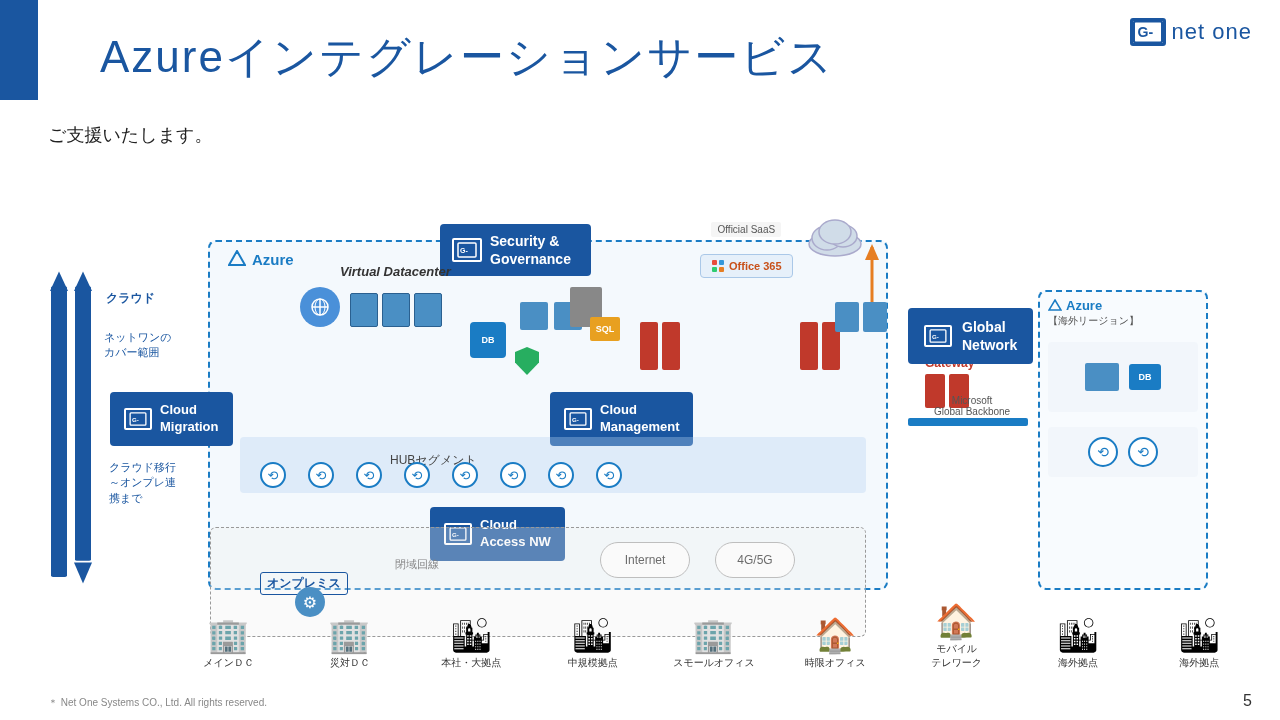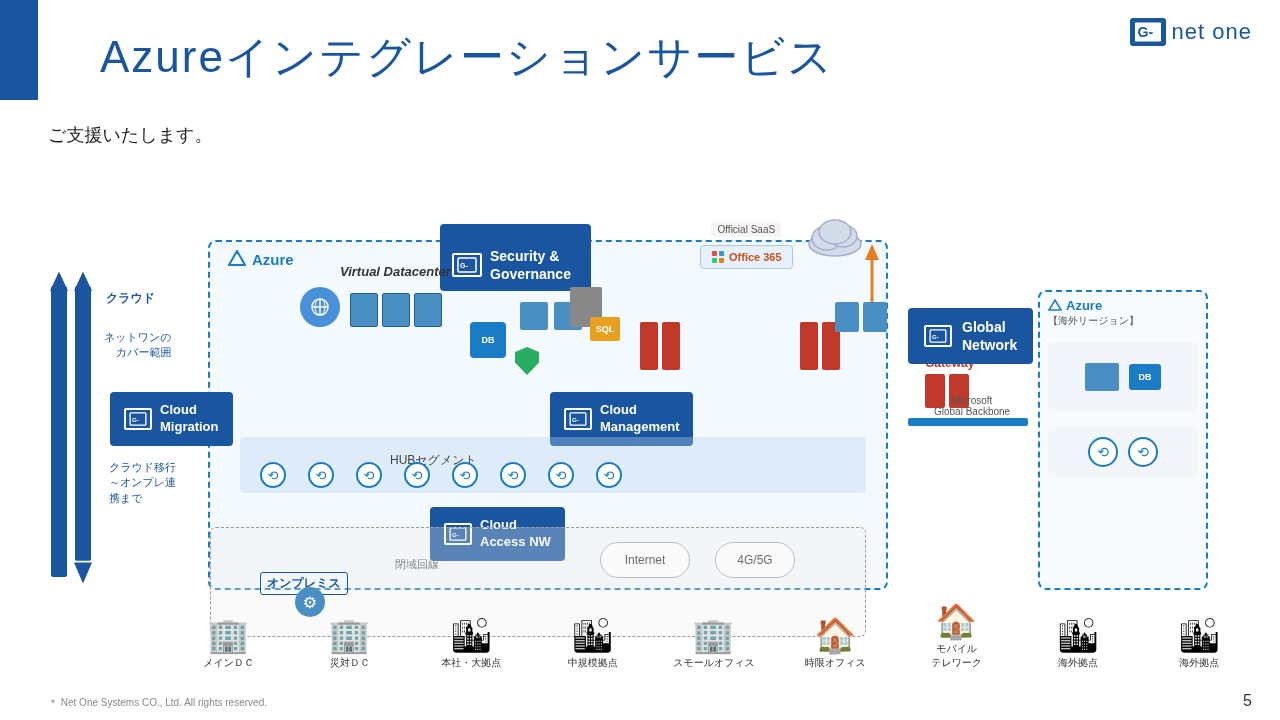--- a/index.html
+++ b/index.html
@@ -101,21 +101,21 @@
       gap: 6px;
     }
 
     
     .security-box {
       position: absolute;
       top: -18px;
       left: 270px;
       background: #1a56a0;
       color: white;
-      padding: 23px 20px 8px 12px;
+      padding: 8px 20px 8px 12px;
       border-radius: 4px;
       font-size: 14px;
       font-weight: bold;
       display: flex;
       align-items: center;
       gap: 8px;
       line-height: 1.3;
     }
     .sec-icon {
       width: 30px;
@@ -267,21 +267,21 @@
     }
 
     
     .office-box {
       position: absolute;
       top: -20px;
       left: 490px;
       display: flex;
       flex-direction: column;
       align-items: center;
-      gap: 8px;
+      gap: 17px;
     }
     .office-label-top {
       font-size: 10px;
       color: #555;
       background: #f5f5f5;
       padding: 2px 6px;
       border-radius: 2px;
     }
     .office-badge {
       background: #e6f0fa;
@@ -531,21 +531,21 @@
       <rect x="3" y="20" width="16" height="360" fill="#1a56a0" rx="2"></rect>
       <polygon points="11,2 2,26 20,26" fill="#1a56a0"></polygon>
 
       <rect x="27" y="20" width="16" height="340" fill="#1a56a0" rx="2"></rect>
       <polygon points="35,2 26,26 44,26" fill="#1a56a0"></polygon>
       <polygon points="35,388 26,362 44,362" fill="#1a56a0"></polygon>
     </svg>
   </div>
 
   <div style="position:absolute; left:58px; top:50px; font-size:12px; color:#1a56a0; font-weight:bold;">クラウド</div>
-  <div style="position:absolute; left:56px; top:90px; font-size:11px; color:#1a56a0; line-height:1.4;text-align:right;">ネットワンの<br>カバー範囲</div>
+  <div style="position:absolute; left:56px; top:90px; font-size:11px; color:#1a56a0; line-height:1.4;">ネットワンの<br>カバー範囲</div>
   <div style="position:absolute; left:61px; top:220px; font-size:11px; color:#1a56a0; line-height:1.4;">クラウド移行<br>～オンプレ連<br>携まで</div>
 
   <div class="azure-main">
 
     <div class="azure-label">
       <svg width="18" height="18" viewBox="0 0 18 18">
         <polygon points="9,1 17,15 1,15" fill="none" stroke="#1a7cc4" stroke-width="2"></polygon>
       </svg>
       <span style="font-size:15px; font-weight:bold; color:#1a7cc4;">Azure</span>
     </div>

